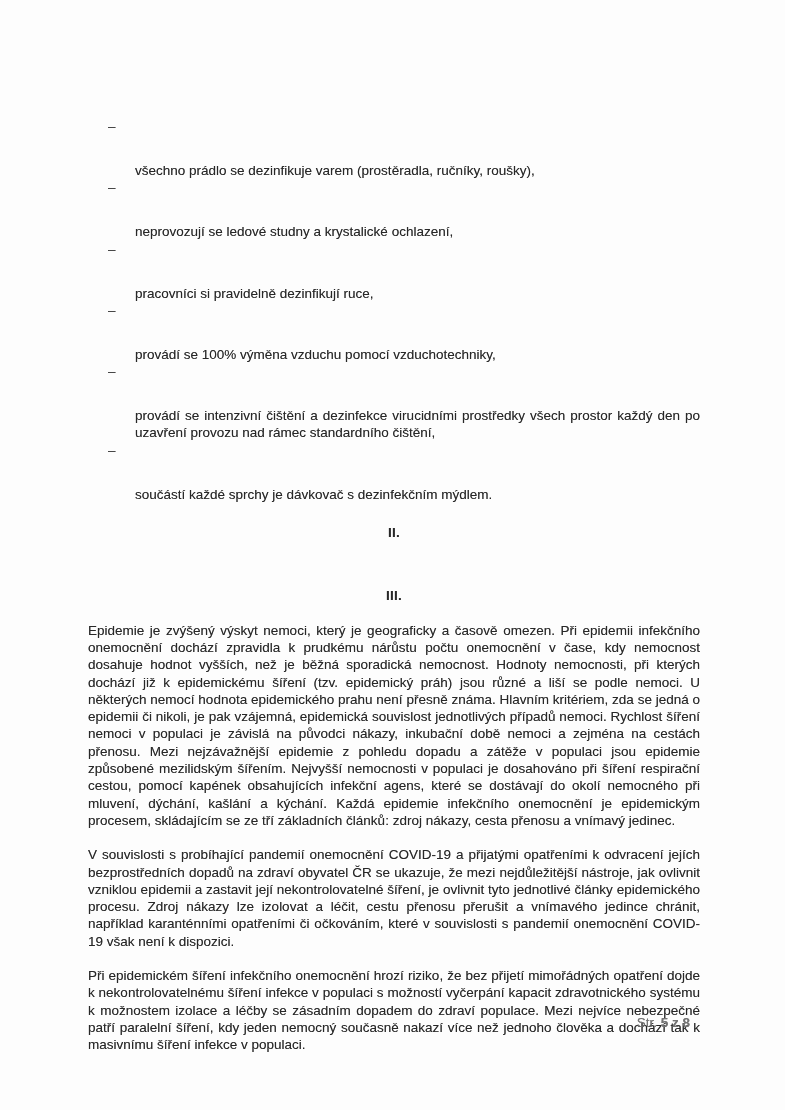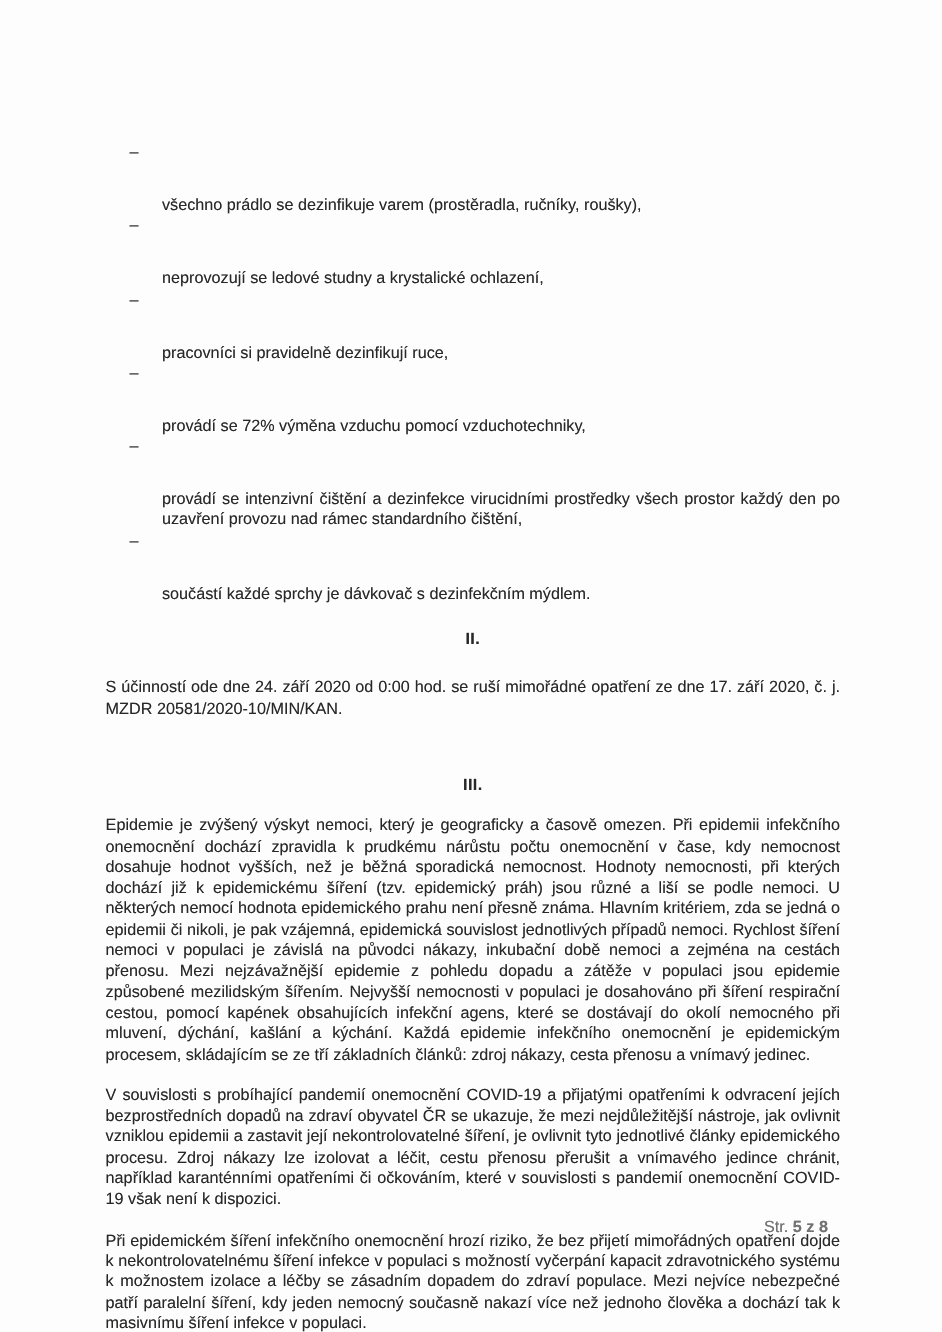--- a/index.html
+++ b/index.html
@@ -89,34 +89,33 @@
       <div class="li-row">
         <span class="li-marker">–</span>
         <span class="li-text">neprovozují se ledové studny a krystalické ochlazení,</span>
       </div>
       <div class="li-row">
         <span class="li-marker">–</span>
         <span class="li-text">pracovníci si pravidelně dezinfikují ruce,</span>
       </div>
       <div class="li-row">
         <span class="li-marker">–</span>
-        <span class="li-text">provádí se 72% výměna vzduchu pomocí vzduchotechniky,</span>
+        <span class="li-text">provádí se 100% výměna vzduchu pomocí vzduchotechniky,</span>
       </div>
       <div class="li-row">
         <span class="li-marker">–</span>
         <span class="li-text">provádí se intenzivní čištění a dezinfekce virucidními prostředky všech prostor každý den po uzavření provozu nad rámec standardního čištění,</span>
       </div>
       <div class="li-row">
         <span class="li-marker">–</span>
         <span class="li-text">součástí každé sprchy je dávkovač s dezinfekčním mýdlem.</span>
       </div>
     </div>
 
     <div class="sec-heading sec2-heading">II.</div>
-    <p class="sec2-body">S účinností ode dne 24. září 2020 od 0:00 hod. se ruší mimořádné opatření ze dne 17. září 2020, č. j. MZDR 20581/2020-10/MIN/KAN.</p>
 
     <div class="sec-heading sec3-heading">III.</div>
 
     <p class="just-par">Epidemie je zvýšený výskyt nemoci, který je geograficky a časově omezen. Při epidemii infekčního onemocnění dochází zpravidla k prudkému nárůstu počtu onemocnění v čase, kdy nemocnost dosahuje hodnot vyšších, než je běžná sporadická nemocnost. Hodnoty nemocnosti, při kterých dochází již k epidemickému šíření (tzv. epidemický práh) jsou různé a liší se podle nemoci. U některých nemocí hodnota epidemického prahu není přesně známa. Hlavním kritériem, zda se jedná o epidemii či nikoli, je pak vzájemná, epidemická souvislost jednotlivých případů nemoci. Rychlost šíření nemoci v populaci je závislá na původci nákazy, inkubační době nemoci a zejména na cestách přenosu. Mezi nejzávažnější epidemie z pohledu dopadu a zátěže v populaci jsou epidemie způsobené mezilidským šířením. Nejvyšší nemocnosti v populaci je dosahováno při šíření respirační cestou, pomocí kapének obsahujících infekční agens, které se dostávají do okolí nemocného při mluvení, dýchání, kašlání a kýchání. Každá epidemie infekčního onemocnění je epidemickým procesem, skládajícím se ze tří základních článků: zdroj nákazy, cesta přenosu a vnímavý jedinec.</p>
     <p class="just-par">V souvislosti s probíhající pandemií onemocnění COVID-19 a přijatými opatřeními k odvracení jejích bezprostředních dopadů na zdraví obyvatel ČR se ukazuje, že mezi nejdůležitější nástroje, jak ovlivnit vzniklou epidemii a zastavit její nekontrolovatelné šíření, je ovlivnit tyto jednotlivé články epidemického procesu. Zdroj nákazy lze izolovat a léčit, cestu přenosu přerušit a vnímavého jedince chránit, například karanténními opatřeními či očkováním, které v souvislosti s pandemií onemocnění COVID-19 však není k dispozici.</p>
     <p class="just-par">Při epidemickém šíření infekčního onemocnění hrozí riziko, že bez přijetí mimořádných opatření dojde k nekontrolovatelnému šíření infekce v populaci s možností vyčerpání kapacit zdravotnického systému k možnostem izolace a léčby se zásadním dopadem do zdraví populace. Mezi nejvíce nebezpečné patří paralelní šíření, kdy jeden nemocný současně nakazí více než jednoho člověka a dochází tak k masivnímu šíření infekce v populaci.</p>
 
   </div>
 
   <div class="footer">

